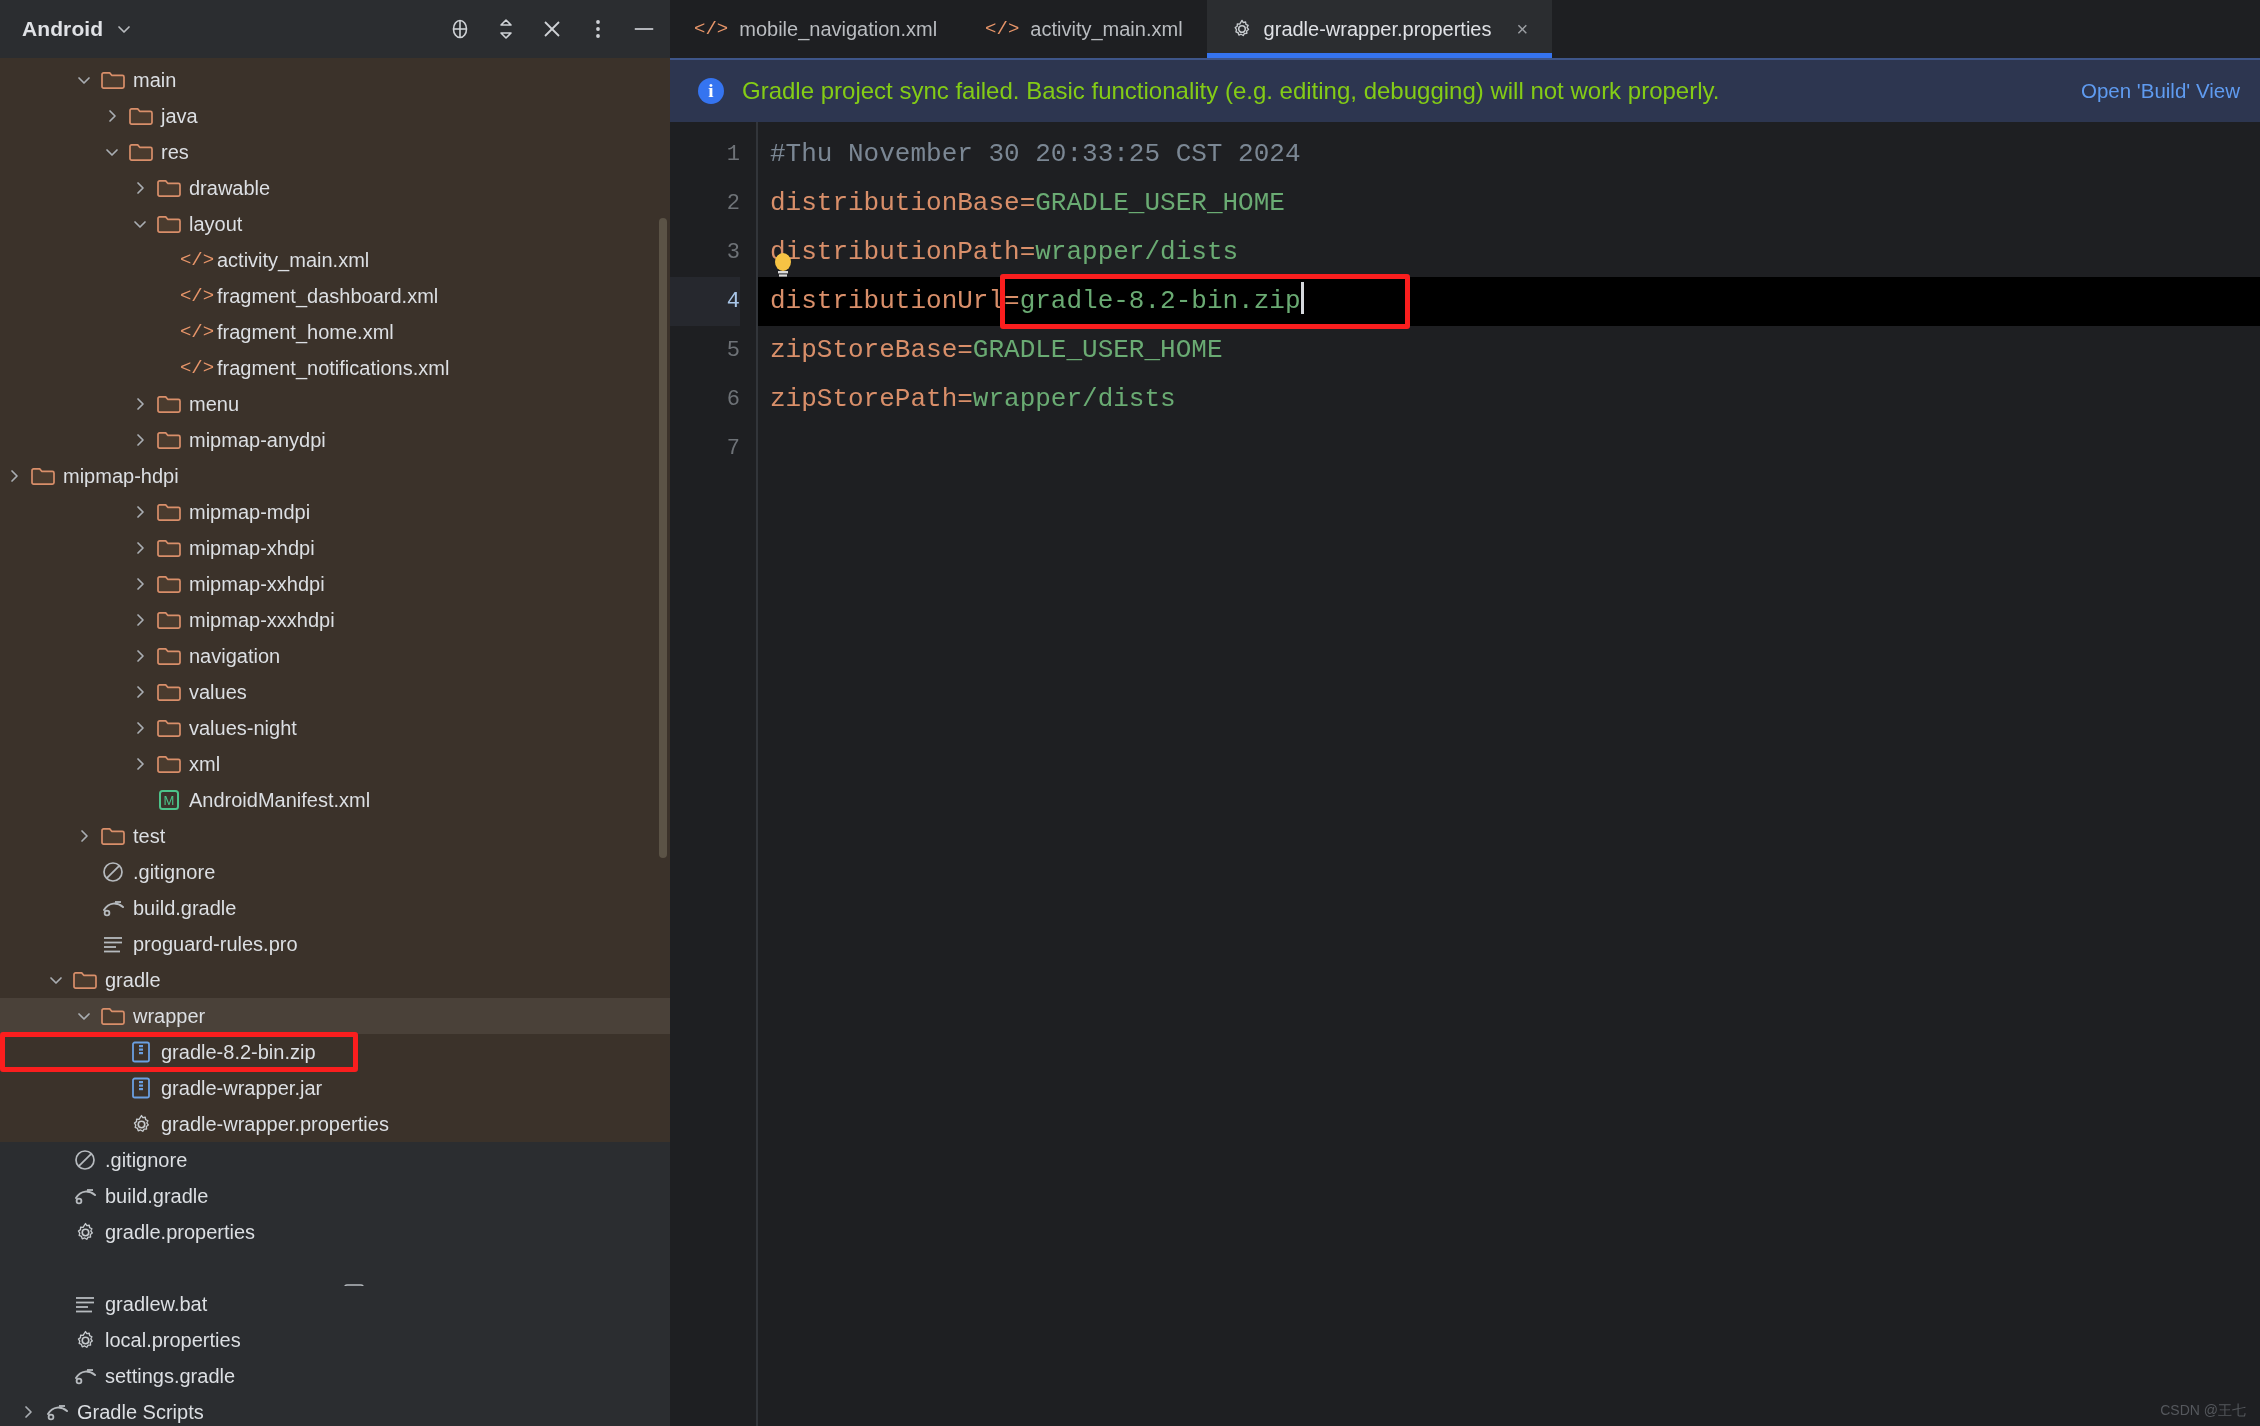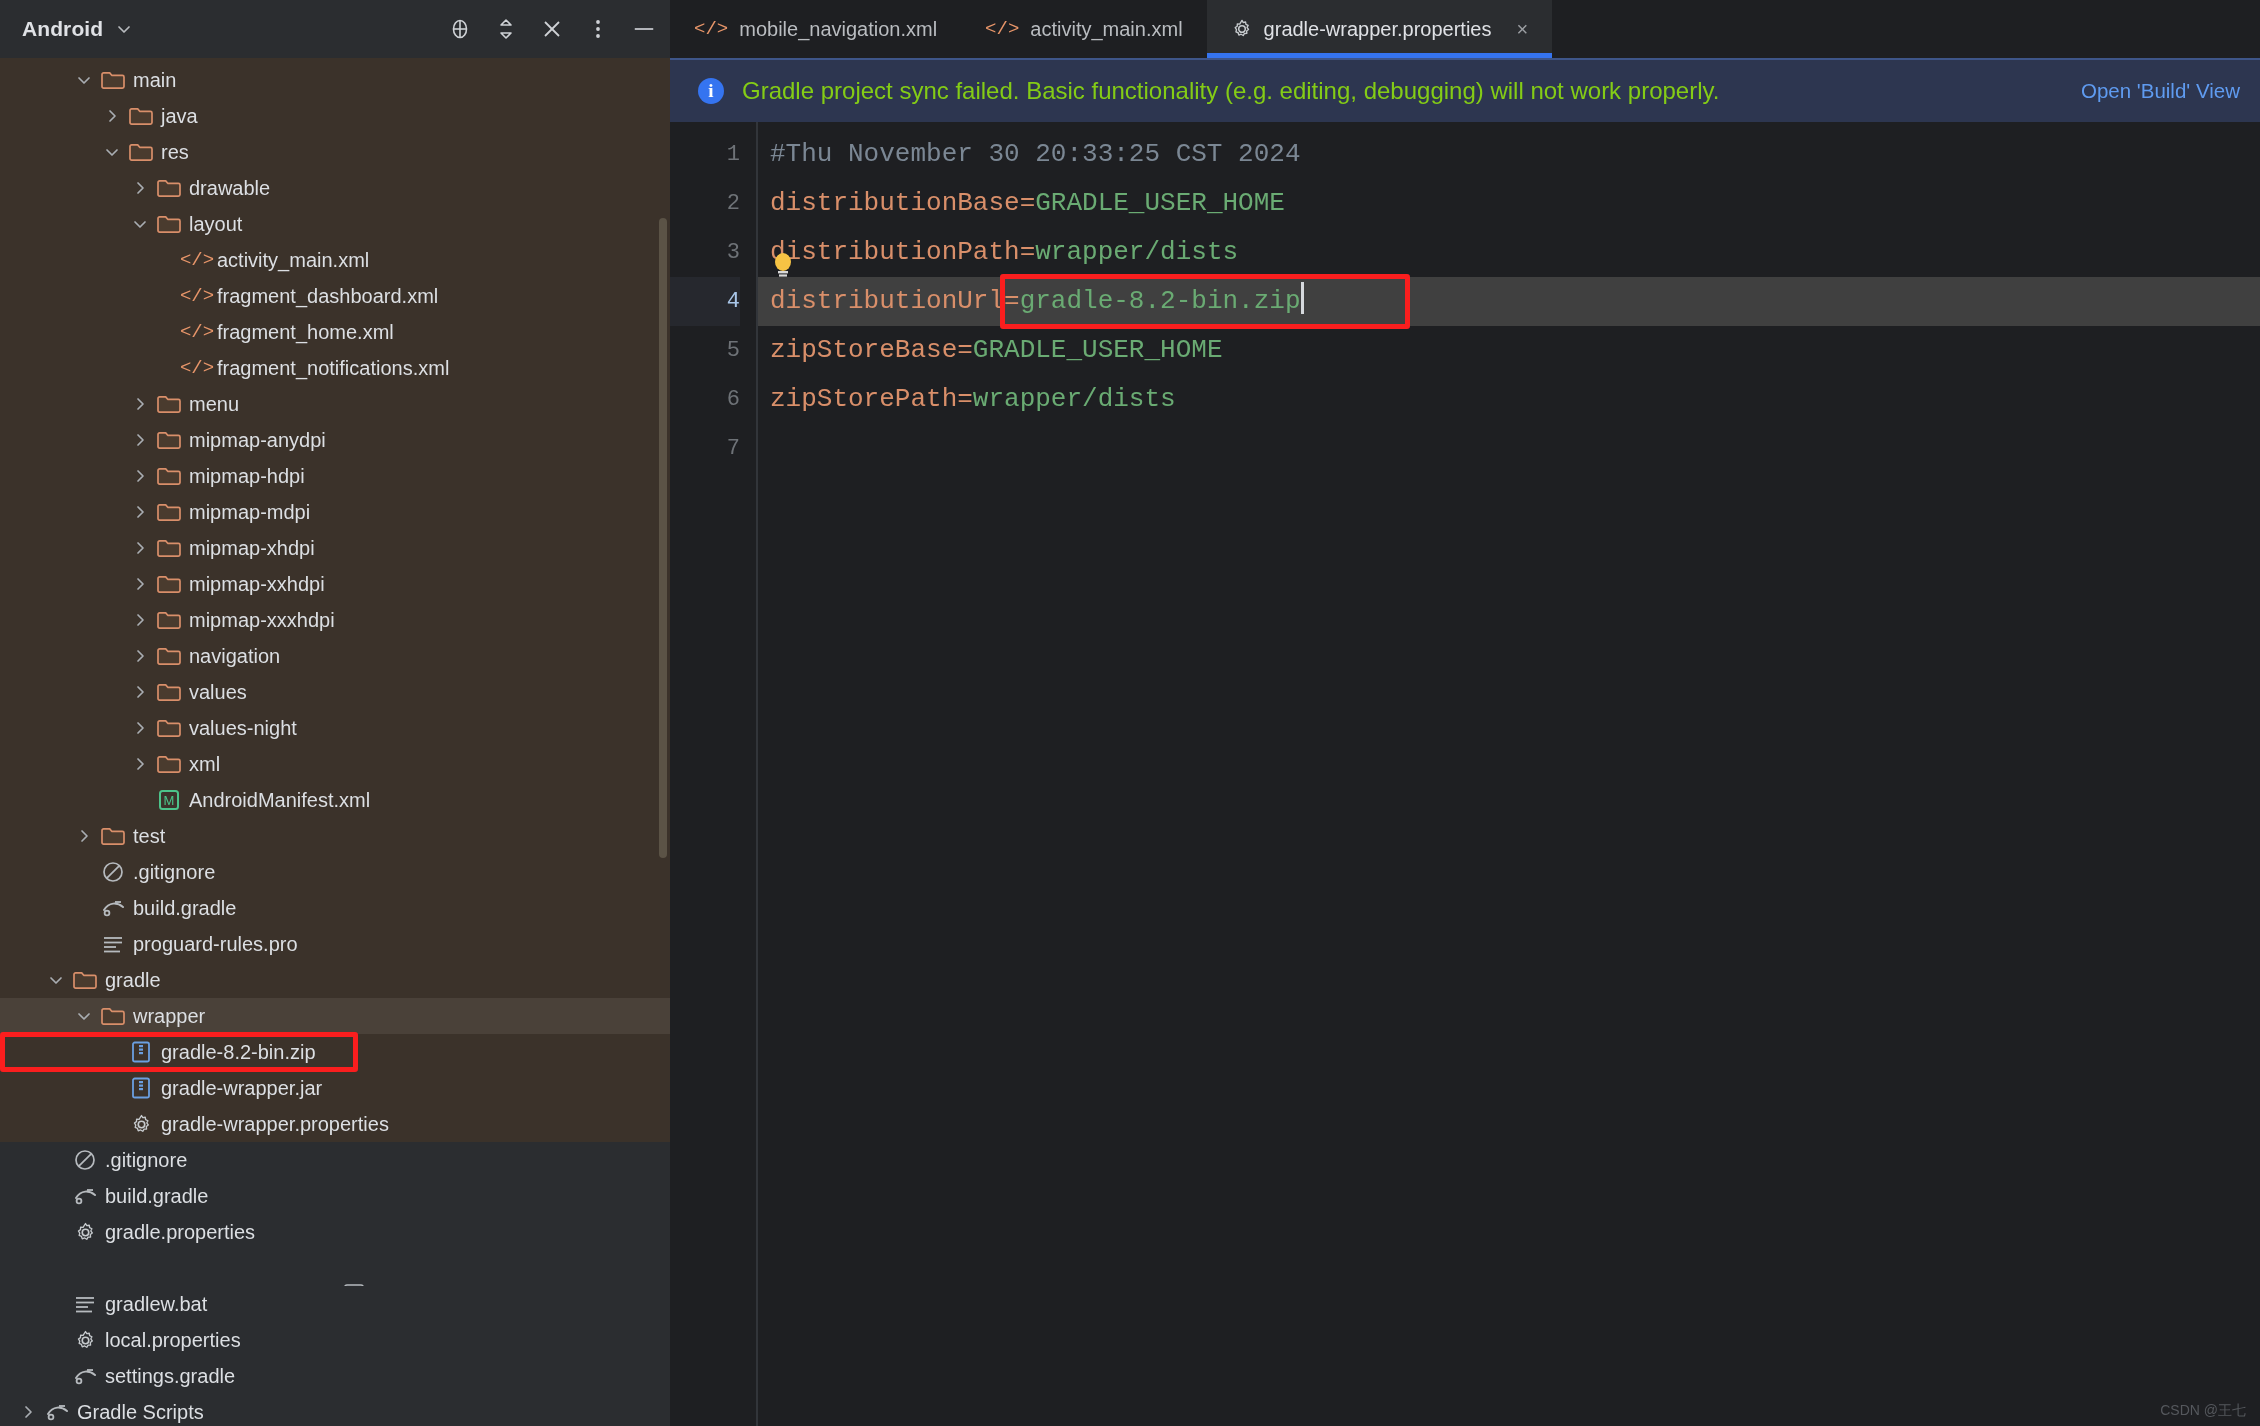--- a/index.html
+++ b/index.html
@@ -108,21 +108,21 @@
   .gutter-line { height: 49px; line-height: 49px; }
   .gutter-line.cur { color: #a9c6e8; background: #26282e; }
   .gutter-divider { position: absolute; right: 0; top: 0; bottom: 0; width: 2px; background: #32353a; }
 
   .code-lines { flex: 1 1 auto; position: relative; padding-top: 8px; min-width: 0; }
   .code-line {
     height: 49px; line-height: 49px;
     font-family: "Liberation Mono", monospace; font-size: 26px;
     white-space: pre; padding-left: 12px; position: relative;
   }
-  .code-line.cur { background: #404040; }
+  .code-line.cur { background: #000000; }
   .tok-comment { color: #7b8794; }
   .tok-key { color: #d98f6a; }
   .tok-eq { color: #d98f6a; }
   .tok-val { color: #6aab73; }
 
   
   .bulb { position: absolute; left: 12px; top: 129px; width: 26px; height: 30px; }
 
   
   .redbox { position: absolute; border: 5px solid #fa1e1e; border-radius: 3px; pointer-events: none; }
@@ -329,21 +329,21 @@
               <path d="M7 4l5 5-5 5" fill="none" stroke="currentColor" stroke-width="1.7" stroke-linecap="round" stroke-linejoin="round"></path>
             </svg>
           </span>
           <span class="tree-icon">
             <svg width="26" height="22" viewBox="0 0 26 22">
               <path d="M2 5.5a1.6 1.6 0 011.6-1.6h6.1l2 2.4h10.7A1.6 1.6 0 0124 7.9v9.7a1.6 1.6 0 01-1.6 1.6H3.6A1.6 1.6 0 012 17.6z" fill="#4a3b2e" stroke="#d98f6a" stroke-width="1.7" stroke-linejoin="round"></path>
             </svg>
           </span>
           <span class="tree-label">mipmap-anydpi</span>
         </div>
-        <div class="tree-row" style="padding-left: 126px;">
+        <div class="tree-row" style="">
           <span class="twisty">
             <svg width="18" height="18" viewBox="0 0 18 18">
               <path d="M7 4l5 5-5 5" fill="none" stroke="currentColor" stroke-width="1.7" stroke-linecap="round" stroke-linejoin="round"></path>
             </svg>
           </span>
           <span class="tree-icon">
             <svg width="26" height="22" viewBox="0 0 26 22">
               <path d="M2 5.5a1.6 1.6 0 011.6-1.6h6.1l2 2.4h10.7A1.6 1.6 0 0124 7.9v9.7a1.6 1.6 0 01-1.6 1.6H3.6A1.6 1.6 0 012 17.6z" fill="#4a3b2e" stroke="#d98f6a" stroke-width="1.7" stroke-linejoin="round"></path>
             </svg>
           </span>

